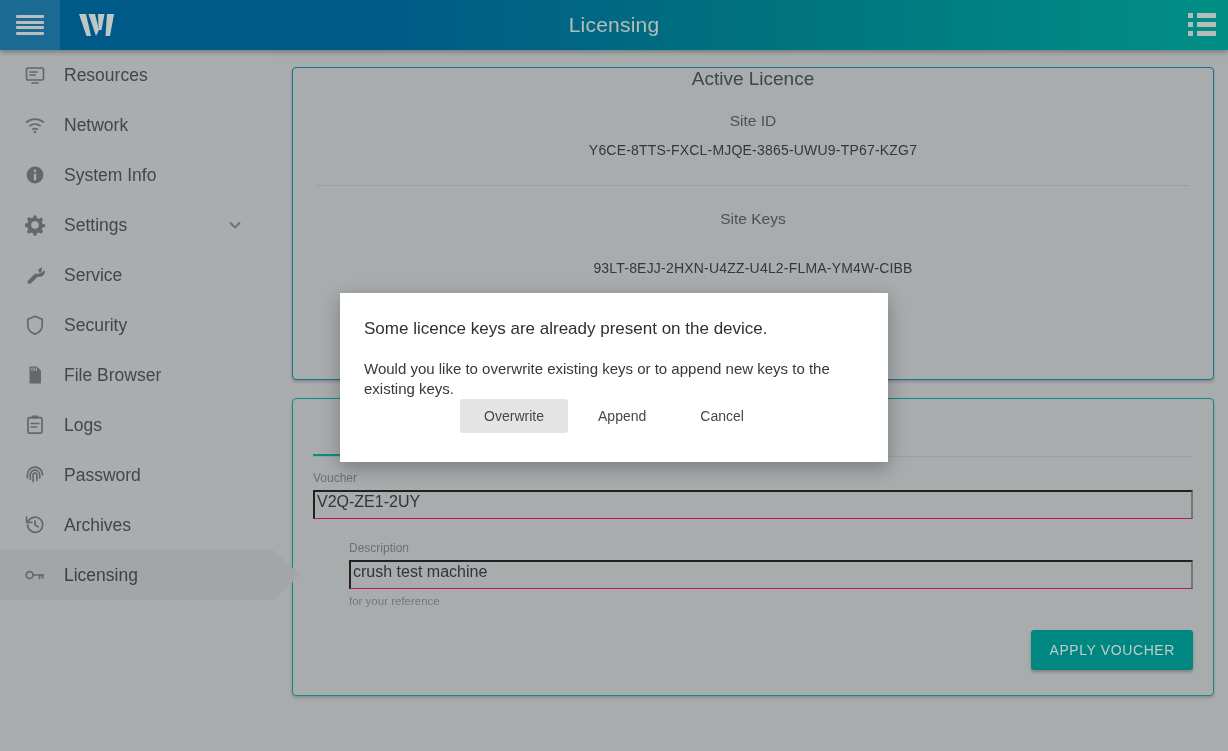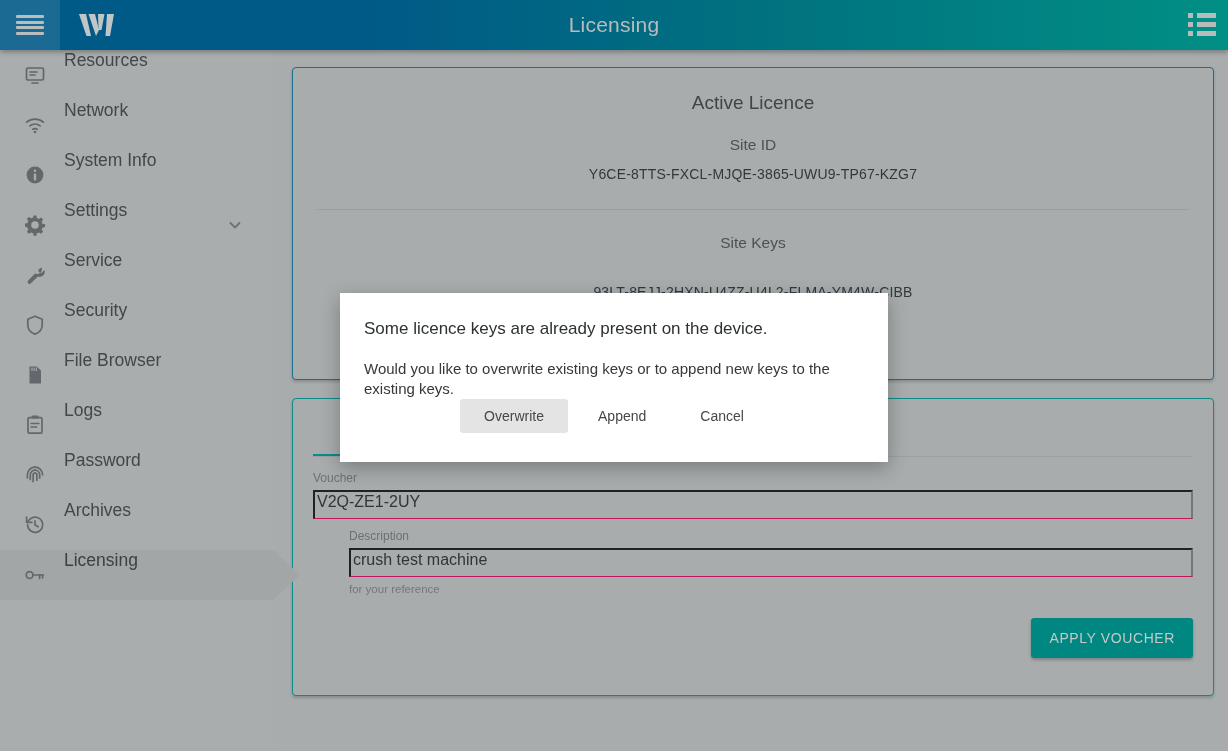--- a/index.html
+++ b/index.html
@@ -65,21 +65,21 @@
   
   #sidebar {
     position: absolute; top: 50px; left: 0;
     width: 273px; height: 701px;
     background: #a9adad;
     z-index: 20;
   }
   .nav-item {
     position: relative;
     height: 50px;
-    display: flex; 
+    display: flex; align-items: center;
     padding-left: 18px;
     cursor: pointer;
     color: #41474b;
     font-size: 17.5px;
     user-select: none;
   }
   .nav-item .nav-ico {
     width: 34px; min-width: 34px;
     display: flex; align-items: center; justify-content: center;
     margin-right: 12px;
@@ -114,21 +114,20 @@
     padding: 17px 14px 0 19px;
   }
   .card {
     background: #a8acac;
     border: 1px solid #1a6f90;
     border-radius: 4px;
     box-shadow: 0 2px 3px rgba(0,0,0,0.18);
   }
   #licence-card {
     height: 313px;
-    padding-top: 24px;
     overflow: hidden;
   }
   .card-title {
     text-align: center;
     font-size: 19px;
     color: #3f4549;
     margin-bottom: 22px;
   }
   .field-label-c {
     text-align: center;
@@ -446,21 +445,21 @@
         <div class="tab">Apply Licence Keys</div>
         <div class="tab-underline"></div>
       </div>
 
       <div class="form-area">
         <div class="form-field">
           <div class="ff-label">Voucher</div>
           <input class="ff-value" type="text" value="V2Q-ZE1-2UY" style="">
         </div>
 
-        <div class="form-field" style="margin-top:10px;padding-left:36px;">
+        <div class="form-field" style="margin-top:22px;padding-left:36px;">
           <div class="ff-label">Description</div>
           <input class="ff-value" type="text" value="crush test machine" style="">
           <div class="ff-hint">for your reference</div>
         </div>
       </div>
 
       <div class="btn-row">
         <button class="btn-primary">APPLY VOUCHER</button>
       </div>
     </div>

